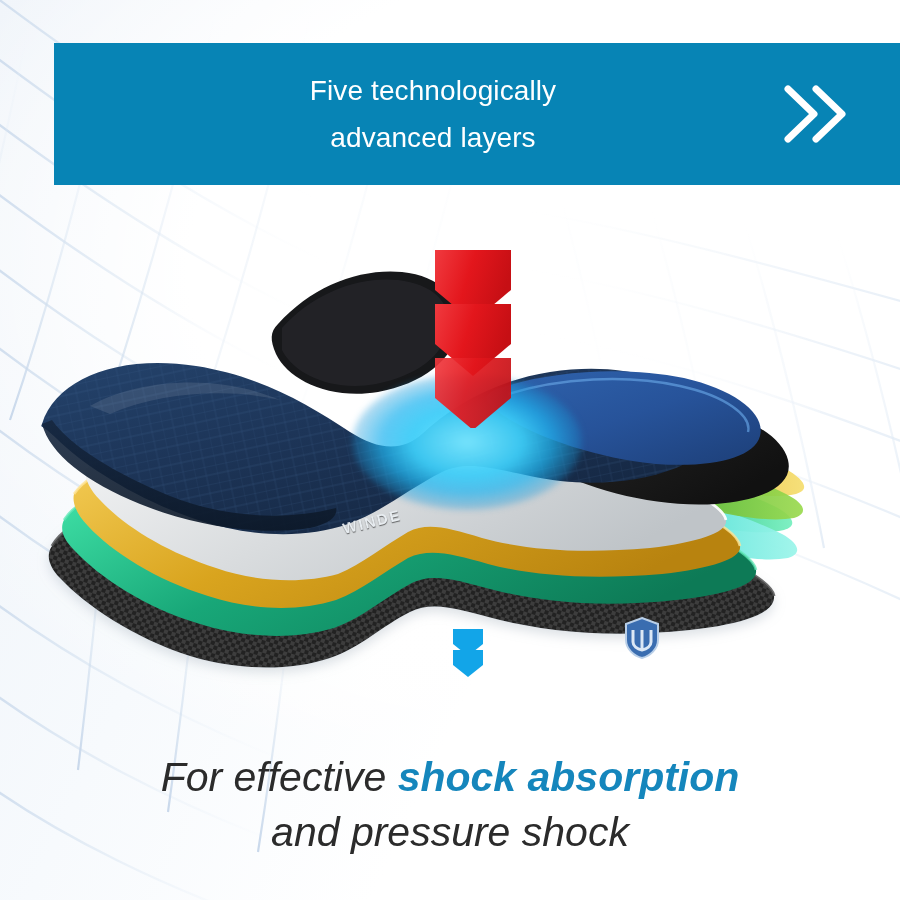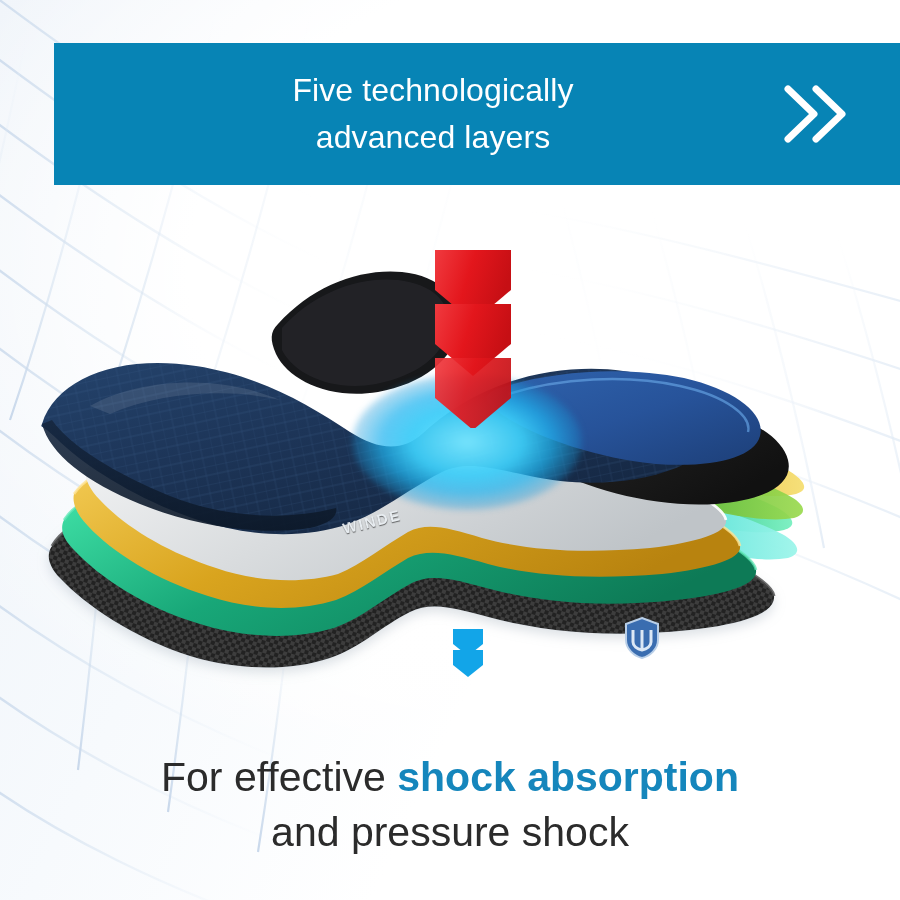--- a/index.html
+++ b/index.html
@@ -22,37 +22,37 @@
 
   
   .banner{
     position:absolute;left:54px;top:43px;width:846px;height:142px;
     background:#0784b5;
     display:flex;align-items:center;
   }
   .banner-title{
     flex:1 1 auto;
     color:#ffffff;
-    font-size:32px;line-height:47px;
+    font-size:28px;line-height:47px;
     text-align:center;font-weight:400;
     letter-spacing:.1px;
     padding-left:30px;padding-right:4px;
     white-space:pre-line;
   }
   .banner-chev{
     width:120px;flex:0 0 120px;
     display:flex;align-items:center;justify-content:flex-start;
     margin-left:-6px;
   }
 
   
   .caption{
     position:absolute;left:0;top:750px;width:900px;
     text-align:center;color:#2b2b2b;
-    font-size:41px;line-height:55px;font-weight:400;
+    font-size:41px;line-height:55px;font-weight:400;font-style:italic;
   }
   .caption .hl{color:#1586bc;font-weight:700;}
 
   
   .product{position:absolute;left:30px;top:228px;width:800px;height:470px;}
   .lay-shape{width:100%;height:100%;display:block;}
 
   .red-arrows{position:absolute;left:373px;top:20px;width:140px;height:180px;}
   .cyan-arrows{position:absolute;left:415px;top:400px;width:46px;height:62px;}
 

